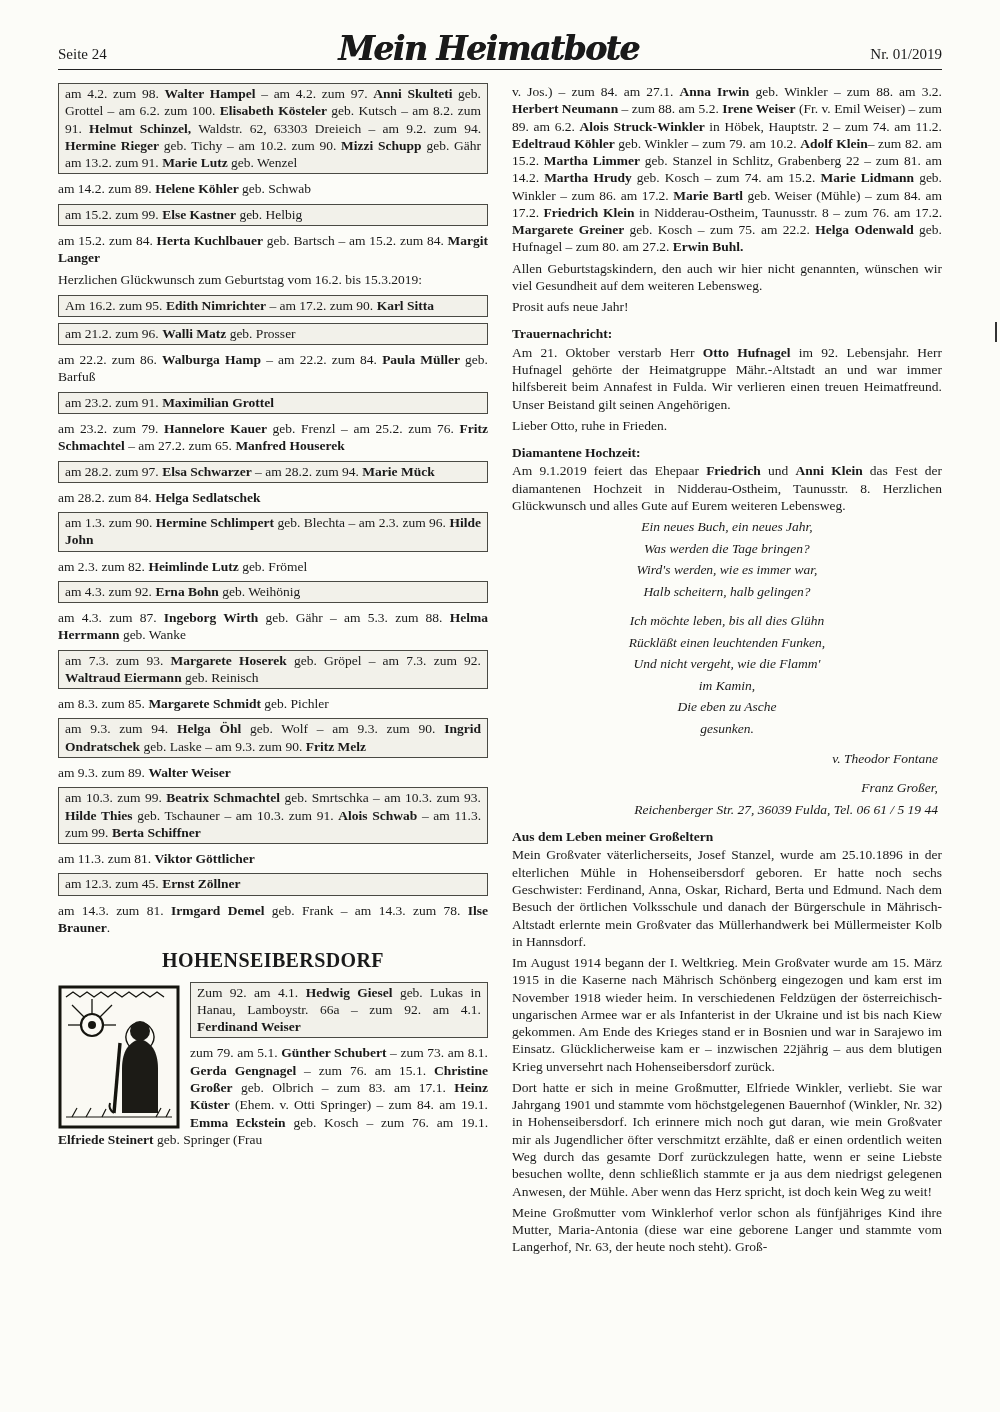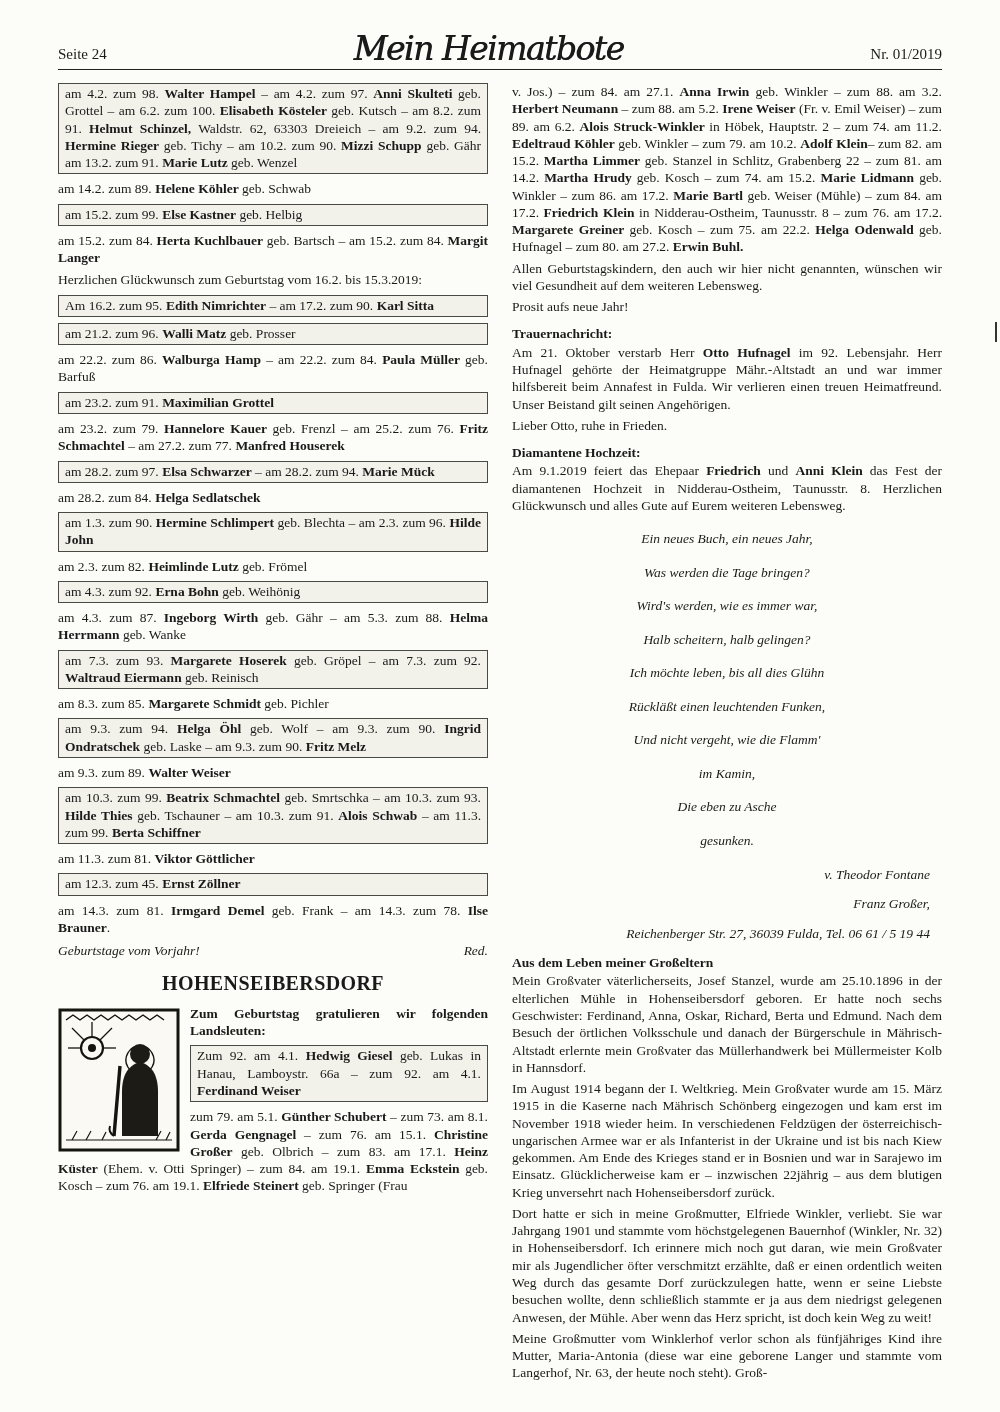--- a/index.html
+++ b/index.html
@@ -6,42 +6,42 @@
   html,body { background:#ffffff; }
   .page {
     position:relative; width:1000px; height:1412px; overflow:hidden;
     background:var(--paper,#fcfcf8); color:var(--ink,#1a1a1a);
     font-family:"Liberation Serif", serif;
     padding:32px 58px 1px 58px;
   }
   .header { display:flex; align-items:flex-end; justify-content:space-between; }
   .meta { font-size:15px; padding-bottom:3px; }
   .masthead {
-    font-family:"DejaVu Serif", serif; font-weight:400; font-style:italic;
+    font-family:"DejaVu Serif", serif; font-weight:700; font-style:italic;
     font-size:33px; letter-spacing:-1.5px; line-height:1;
     text-shadow:0.6px 0 currentColor; padding-bottom:1px;
   }
   .rule { border-bottom:1.6px solid var(--rule,#222); margin-top:3px; }
   .cols { display:flex; gap:24px; margin-top:13px;justify-content:space-between; }
   .col { width:430px; font-size:13.5px; line-height:1.28; text-align:justify; }
   .col > :first-child, .col .blk:first-child { margin-top:0; }
 
   .blk { margin:5px 0; }
   .blk.plain { }
   .blk.boxed {
     border:1px solid #4a4a44; background:var(--box_background,#f2f1ea);
     padding:1px 6px 2px 6px; margin:6px 0;
   }
   .blk.heading { font-weight:700; text-align:left; margin:10px 0 1px; }
   .blk.para { margin:0 0 4px; }
   .blk.intro { margin:2px 0 6px; }
   .blk.split { display:flex; justify-content:space-between; margin:6px 0 8px; }
   .blk.poem-title { text-align:center; margin:13px 0 8px; }
-  .blk.poem-line { text-align:center; margin:16px; line-height:1.3; }
-  .blk.right-italic { text-align:right; margin:12px; line-height:1.3; }
+  .blk.poem-line { text-align:center; margin:4px; line-height:1.3; }
+  .blk.right-italic { text-align:right; margin:4px; line-height:1.3; }
   .gap-top { margin-top:12px !important; }
   .b { font-weight:700; }
   .i { font-style:italic; }
 
   .section-heading { text-align:center; font-weight:700; font-size:20px; letter-spacing:0.4px; margin:12px 0 8px; }
   .hohens-section { overflow:visible; }
   .woodcut { float:left; width:122px; height:144px; margin:3px 10px 2px 0; }
   .woodcut svg { display:block; width:100%; height:100%; }
   .hohens-section .blk.boxed { overflow:hidden; }
 
@@ -65,39 +65,35 @@
       <div>
           <div class="blk boxed"><span>am 4.2. zum 98. </span><span class="b">Walter Hampel</span><span> – am 4.2. zum 97. </span><span class="b">Anni Skulteti</span><span> geb. Grottel – am 6.2. zum 100. </span><span class="b">Elisabeth Kösteler</span><span> geb. Kutsch – am 8.2. zum 91. </span><span class="b">Helmut Schinzel,</span><span> Waldstr. 62, 63303 Dreieich – am 9.2. zum 94. </span><span class="b">Hermine Rieger</span><span> geb. Tichy – am 10.2. zum 90. </span><span class="b">Mizzi Schupp</span><span> geb. Gähr am 13.2. zum 91. </span><span class="b">Marie Lutz</span><span> geb. Wenzel</span></div>
           <div class="blk plain"><span>am 14.2. zum 89. </span><span class="b">Helene Köhler</span><span> geb. Schwab</span></div>
           <div class="blk boxed"><span>am 15.2. zum 99. </span><span class="b">Else Kastner</span><span> geb. Helbig</span></div>
           <div class="blk plain"><span>am 15.2. zum 84. </span><span class="b">Herta Kuchlbauer</span><span> geb. Bartsch – am 15.2. zum 84. </span><span class="b">Margit Langer</span></div>
           <div class="blk plain"><span>Herzlichen Glückwunsch zum Geburtstag vom 16.2. bis 15.3.2019:</span></div>
           <div class="blk boxed"><span>Am 16.2. zum 95. </span><span class="b">Edith Nimrichter</span><span> – am 17.2. zum 90. </span><span class="b">Karl Sitta</span></div>
           <div class="blk boxed"><span>am 21.2. zum 96. </span><span class="b">Walli Matz</span><span> geb. Prosser</span></div>
           <div class="blk plain"><span>am 22.2. zum 86. </span><span class="b">Walburga Hamp</span><span> – am 22.2. zum 84. </span><span class="b">Paula Müller</span><span> geb. Barfuß</span></div>
           <div class="blk boxed"><span>am 23.2. zum 91. </span><span class="b">Maximilian Grottel</span></div>
-          <div class="blk plain"><span>am 23.2. zum 79. </span><span class="b">Hannelore Kauer</span><span> geb. Frenzl – am 25.2. zum 76. </span><span class="b">Fritz Schmachtel</span><span> – am 27.2. zum 77. </span><span class="b">Manfred Houserek</span></div>
+          <div class="blk plain"><span>am 23.2. zum 79. </span><span class="b">Hannelore Kauer</span><span> geb. Frenzl – am 25.2. zum 76. </span><span class="b">Fritz Schmachtel</span><span> – am 27.2. zum 65. </span><span class="b">Manfred Houserek</span></div>
           <div class="blk boxed"><span>am 28.2. zum 97. </span><span class="b">Elsa Schwarzer</span><span> – am 28.2. zum 94. </span><span class="b">Marie Mück</span></div>
           <div class="blk plain"><span>am 28.2. zum 84. </span><span class="b">Helga Sedlatschek</span></div>
           <div class="blk boxed"><span>am 1.3. zum 90. </span><span class="b">Hermine Schlimpert</span><span> geb. Blechta – am 2.3. zum 96. </span><span class="b">Hilde John</span></div>
           <div class="blk plain"><span>am 2.3. zum 82. </span><span class="b">Heimlinde Lutz</span><span> geb. Frömel</span></div>
           <div class="blk boxed"><span>am 4.3. zum 92. </span><span class="b">Erna Bohn</span><span> geb. Weihönig</span></div>
           <div class="blk plain"><span>am 4.3. zum 87. </span><span class="b">Ingeborg Wirth</span><span> geb. Gähr – am 5.3. zum 88. </span><span class="b">Helma Herrmann</span><span> geb. Wanke</span></div>
           <div class="blk boxed"><span>am 7.3. zum 93. </span><span class="b">Margarete Hoserek</span><span> geb. Gröpel – am 7.3. zum 92. </span><span class="b">Waltraud Eiermann</span><span> geb. Reinisch</span></div>
           <div class="blk plain"><span>am 8.3. zum 85. </span><span class="b">Margarete Schmidt</span><span> geb. Pichler</span></div>
           <div class="blk boxed"><span>am 9.3. zum 94. </span><span class="b">Helga Öhl</span><span> geb. Wolf – am 9.3. zum 90. </span><span class="b">Ingrid Ondratschek</span><span> geb. Laske – am 9.3. zum 90. </span><span class="b">Fritz Melz</span></div>
           <div class="blk plain"><span>am 9.3. zum 89. </span><span class="b">Walter Weiser</span></div>
           <div class="blk boxed"><span>am 10.3. zum 99. </span><span class="b">Beatrix Schmachtel</span><span> geb. Smrtschka – am 10.3. zum 93. </span><span class="b">Hilde Thies</span><span> geb. Tschauner – am 10.3. zum 91. </span><span class="b">Alois Schwab</span><span> – am 11.3. zum 99. </span><span class="b">Berta Schiffner</span></div>
           <div class="blk plain"><span>am 11.3. zum 81. </span><span class="b">Viktor Göttlicher</span></div>
           <div class="blk boxed"><span>am 12.3. zum 45. </span><span class="b">Ernst Zöllner</span></div>
           <div class="blk plain"><span>am 14.3. zum 81. </span><span class="b">Irmgard Demel</span><span> geb. Frank – am 14.3. zum 78. </span><span class="b">Ilse Brauner</span><span>.</span></div>
-          <div class="blk split">
-            <span class="i">Geburtstage vom Vorjahr!</span>
-            <span class="i">Red.</span>
-          </div>
         </div>
 
       <h2 class="section-heading">HOHENSEIBERSDORF</h2>
 
       <div class="hohens-section">
         <div class="woodcut">
           <svg viewBox="0 0 122 144" xmlns="http://www.w3.org/2000/svg" aria-hidden="true">
             <rect x="2" y="2" width="118" height="140" fill="#faf9f3" stroke="#15150f" stroke-width="3"></rect>
             <path d="M8 12 l7-5 7 5 7-5 7 5 7-5 7 5 7-5 7 5 7-5 7 5 7-5 7 5 7-5 7 5" fill="none" stroke="#15150f" stroke-width="1.4"></path>
             <g stroke="#15150f" stroke-width="1.3">
@@ -116,21 +112,20 @@
             </g>
             <line x1="62" y1="58" x2="56" y2="128" stroke="#15150f" stroke-width="3.4"></line>
             <path d="M56 128 q-6 -4 -4 -10" fill="none" stroke="#15150f" stroke-width="2"></path>
             <g stroke="#15150f" stroke-width="1.2" fill="none">
               <line x1="8" y1="132" x2="114" y2="132"></line>
               <path d="M14 132 l5-9 M28 132 l5-9 M44 132 l4-8 M98 132 l5-9 M108 132 l4-8"></path>
             </g>
           </svg>
         </div>
         <div>
-            <div class="blk intro"><span class="b">Zum Geburtstag gratulieren wir folgenden Landsleuten:</span></div>
             <div class="blk boxed"><span>Zum 92. am 4.1. </span><span class="b">Hedwig Giesel</span><span> geb. Lukas in Hanau, Lamboystr. 66a – zum 92. am 4.1. </span><span class="b">Ferdinand Weiser</span></div>
             <div class="blk plain"><span>zum 79. am 5.1. </span><span class="b">Günther Schubert</span><span> – zum 73. am 8.1. </span><span class="b">Gerda Gengnagel</span><span> – zum 76. am 15.1. </span><span class="b">Christine Großer</span><span> geb. Olbrich – zum 83. am 17.1. </span><span class="b">Heinz Küster</span><span> (Ehem. v. Otti Springer) – zum 84. am 19.1. </span><span class="b">Emma Eckstein</span><span> geb. Kosch – zum 76. am 19.1. </span><span class="b">Elfriede Steinert</span><span> geb. Springer (Frau</span></div>
           </div>
       </div>
     </section>
 
     <section class="col">
       <div>
           <div class="blk para"><span>v. Jos.) – zum 84. am 27.1. </span><span class="b">Anna Irwin</span><span> geb. Winkler – zum 88. am 3.2. </span><span class="b">Herbert Neumann</span><span> – zum 88. am 5.2. </span><span class="b">Irene Weiser</span><span> (Fr. v. Emil Weiser) – zum 89. am 6.2. </span><span class="b">Alois Struck-Winkler</span><span> in Höbek, Hauptstr. 2 – zum 74. am 11.2. </span><span class="b">Edeltraud Köhler</span><span> geb. Winkler – zum 79. am 10.2. </span><span class="b">Adolf Klein</span><span>– zum 82. am 15.2. </span><span class="b">Martha Limmer</span><span> geb. Stanzel in Schlitz, Grabenberg 22 – zum 81. am 14.2. </span><span class="b">Martha Hrudy</span><span> geb. Kosch – zum 74. am 15.2. </span><span class="b">Marie Lidmann</span><span> geb. Winkler – zum 86. am 17.2. </span><span class="b">Marie Bartl</span><span> geb. Weiser (Mühle) – zum 84. am 17.2. </span><span class="b">Friedrich Klein</span><span> in Nidderau-Ostheim, Taunusstr. 8 – zum 76. am 17.2. </span><span class="b">Margarete Greiner</span><span> geb. Kosch – zum 75. am 22.2. </span><span class="b">Helga Odenwald</span><span> geb. Hufnagel – zum 80. am 27.2. </span><span class="b">Erwin Buhl.</span></div>
           <div class="blk para"><span>Allen Geburtstagskindern, den auch wir hier nicht genannten, wünschen wir viel Gesundheit auf dem weiteren Lebensweg.</span></div>

